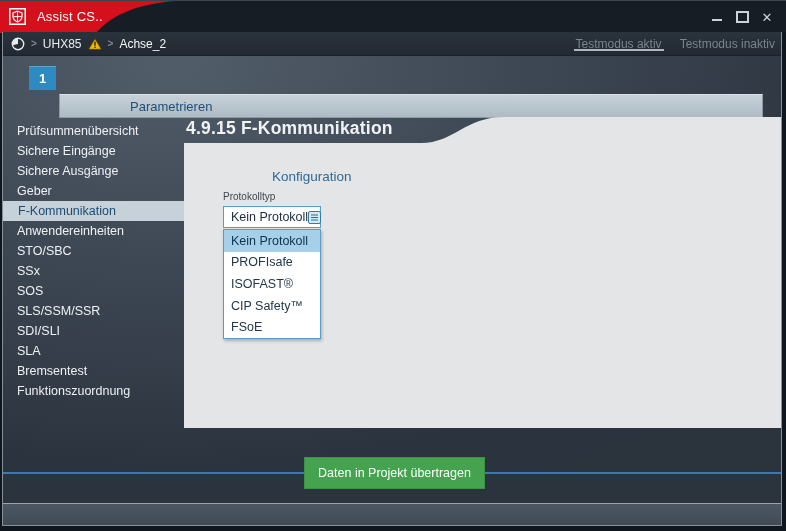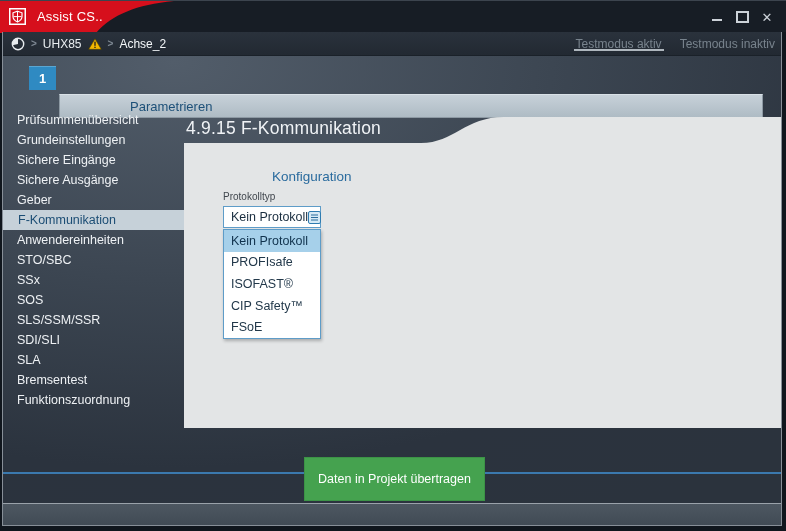--- a/index.html
+++ b/index.html
@@ -40,44 +40,44 @@
   
   .step-num{position:absolute;left:26px;top:34px;width:27px;height:24px;background:#2f8ac2;
             color:#fff;font-size:13px;font-weight:700;display:flex;align-items:center;justify-content:center;
             border-top:1px solid #5aa6d2;box-sizing:border-box;}
   .step-bar{position:absolute;left:56px;top:34px;width:704px;height:24px;
             background:linear-gradient(#c7d1d9,#aebbc4);border:1px solid #8d99a3;border-top-color:#d9e1e7;
             box-sizing:border-box;display:flex;align-items:center;margin-top:28px;}
   .step-bar span{color:#1d5078;font-size:13px;margin-left:70px;}
 
   
-  .sidebar{position:absolute;left:0;top:78px;width:204px;}
+  .sidebar{position:absolute;left:0;top:89px;width:204px;}
   .side-item{height:20px;display:flex;align-items:center;padding-left:14px;color:#eef1f4;
              font-size:12.5px;cursor:default;white-space:nowrap;}
   .side-item.selected{background:#c6d1d9;color:#1b4d74;padding-left:15px;}
 
   
   .panel-svg{position:absolute;left:181px;top:85px;}
   .main-heading{position:absolute;left:183px;top:86px;color:#f0f3f6;font-size:17.5px;
-                font-weight:400;letter-spacing:.2px;}
+                font-weight:700;letter-spacing:.2px;}
   .section-title{position:absolute;left:223px;top:137px;color:#2a6b9e;font-size:13.5px;margin-left:46px;}
   .field-label{position:absolute;left:220px;top:159px;color:#41474e;font-size:10px;}
   .combobox{position:absolute;left:220px;top:174px;width:98px;height:22px;background:#fff;
             border:1px solid #5e9cc8;box-sizing:border-box;display:flex;align-items:center;cursor:default;}
   .combobox .val{flex:1;color:#1a2e40;font-size:12.5px;padding-left:7px;white-space:nowrap;}
   .combo-icon{margin-right:3px;display:flex;align-items:center;}
   .listbox{position:absolute;left:220px;top:197px;width:98px;background:#fff;border:1px solid #5e9cc8;
            box-sizing:border-box;box-shadow:1px 2px 3px rgba(0,0,0,.25);}
   .option{height:21.6px;display:flex;align-items:center;padding-left:7px;font-size:12.5px;color:#22384a;
           cursor:default;white-space:nowrap;}
   .option.selected{background:#a6d0ea;color:#10324d;}
 
   
   .blue-line{position:absolute;left:0;top:440px;width:778px;height:2px;background:#3b79ae;}
-  .transfer-btn{position:absolute;left:301px;top:425px;width:181px;height:44px;background:#45a24f;
+  .transfer-btn{position:absolute;left:301px;top:425px;width:181px;height:32px;background:#45a24f;
                 border:1px solid #3c9346;box-sizing:border-box;color:#fff;font-size:12.5px;
                 display:flex;align-items:center;justify-content:center;cursor:default;}
   .statusbar{position:absolute;left:0;bottom:0;width:778px;height:22px;box-sizing:border-box;
              border-top:1px solid #9aa2aa;background:linear-gradient(#4d5761,#414b55);}
 </style>
 </head>
 <body>
 
 <div class="window">
 
@@ -128,21 +128,20 @@
       </div>
     </div>
 
     <div class="step-num">1</div>
     <div class="step-bar">
       <span>Parametrieren</span>
     </div>
 
     <div class="sidebar">
       <div class="side-item">Prüfsummenübersicht</div>
-      <div class="side-item">Grundeinstellungen</div>
       <div class="side-item">Sichere Eingänge</div>
       <div class="side-item">Sichere Ausgänge</div>
       <div class="side-item">Geber</div>
       <div class="side-item selected">F-Kommunikation</div>
       <div class="side-item">Anwendereinheiten</div>
       <div class="side-item">STO/SBC</div>
       <div class="side-item">SSx</div>
       <div class="side-item">SOS</div>
       <div class="side-item">SLS/SSM/SSR</div>
       <div class="side-item">SDI/SLI</div>

